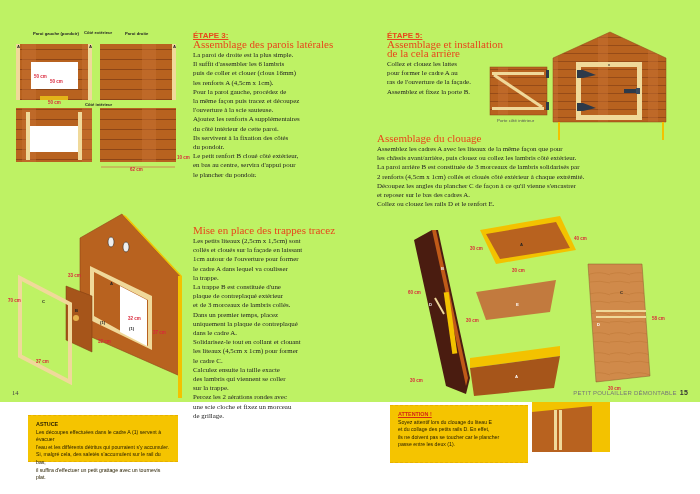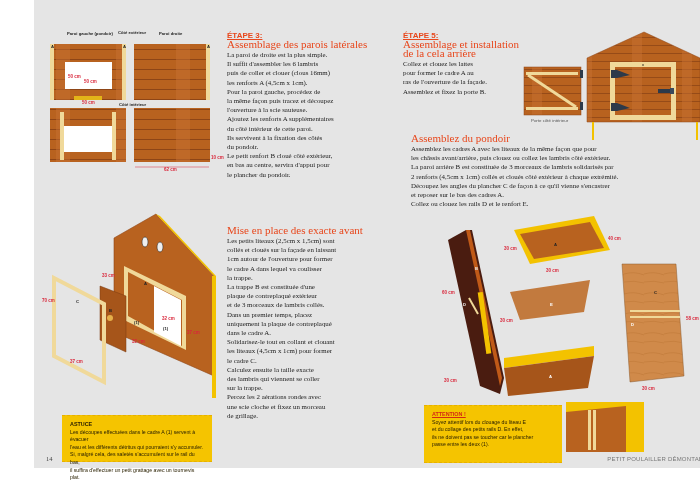--- a/index.html
+++ b/index.html
@@ -1,18 +1,18 @@
 <!DOCTYPE html>
 <html><head>
 <meta charset="utf-8">
 <style>
   * { box-sizing: border-box; margin: 0; padding: 0; }
   html, body { width: 700px; height: 494px; background: #fff; overflow: hidden; }
   body { position: relative; font-family: "Liberation Serif", serif; color: #222; }
-  .page { position: absolute; top: 0; height: 468px; background: #e5e5e5; margin-left: 34px; }
+  .page { position: absolute; top: 0; height: 402px; background: #bef264; }
   .page-left { left: 0; width: 350px; }
   .page-right { left: 350px; width: 350px; }
   .step { position: absolute; }
   .step-num { font-family: "Liberation Sans", sans-serif; font-weight: bold; color: #e8471c; font-size: 8px; line-height: 9px; text-decoration: underline; }
   .step-title { font-family: Liberation Serif, serif; color: #e8471c; font-size: 11px; line-height: 9px; margin-bottom: 1px; }
   .step-body { font-size: 6.9px; line-height: 9.2px; color: #222; white-space: pre-line; }
   .note-box { position: absolute; background: #f5c400; padding: 5px 8px; font-family: "Liberation Sans", sans-serif; font-size: 5.2px; line-height: 7.6px; color: #2b2100; border-top: 1px dashed #e7b000; border-bottom: 1px dashed #e7b000; }
   .note-title { font-weight: bold; font-size: 5.4px; }
   .note-title.red { color: #d42a12; text-decoration: underline; }
   .folio { position: absolute; bottom: 6px; font-size: 6.5px; color: #444; font-family: "Liberation Serif", serif; }
@@ -110,21 +110,21 @@
 
     <text class="dim" x="68" y="77">33 cm</text>
     <text class="dim" x="8" y="102">70 cm</text>
     <text class="dim" x="128" y="120">32 cm</text>
     <text class="dim" x="98" y="143">32 cm</text>
     <text class="dim" x="153" y="134">37 cm</text>
     <text class="dim" x="36" y="163">37 cm</text>
   </svg>
 
   <div class="step" style="left:193px;top:226px;width:155px;">
-    <div class="step-title">Mise en place des exacte avant</div>
+    <div class="step-title">Mise en place des trappes tracez</div>
     <div class="step-body">Les petits liteaux (2,5cm x 1,5cm) sont
 collés et cloués sur la façade en laissant
 1cm autour de l'ouverture pour former
 le cadre A dans lequel va coulisser
 la trappe.
 La trappe B est constituée d'une
 plaque de contreplaqué extérieur
 et de 3 morceaux de lambris collés.
 Dans un premier temps, placez
 uniquement la plaque de contreplaqué
@@ -146,21 +146,21 @@
     <div>l'eau et les différents détritus qui pourraient s'y accumuler.</div>
     <div>Si, malgré cela, des saletés s'accumulent sur le rail du bas,</div>
     <div>il suffira d'effectuer un petit grattage avec un tournevis plat.</div>
   </div>
 
   <div class="folio" style="left:12px;">14</div>
 </div>
 
 <div class="page page-right">
 
-  <div class="step" style="left:19px;top:31px;width:130px;">
+  <div class="step" style="left:37px;top:31px;width:130px;">
     <div class="step-num">ÉTAPE 5:</div>
     <div class="step-title" style="margin-bottom:0">Assemblage et installation</div>
     <div class="step-title">de la cela arrière</div>
     <div class="step-body">Collez et clouez les lattes
 pour former le cadre A au
 ras de l'ouverture de la façade.
 Assemblez et fixez la porte B.</div>
   </div>
 
   <svg width="210" height="110" style="left:130px;top:30px;">
@@ -186,21 +186,21 @@
     <circle cx="129" cy="35" r=".8" fill="#222"></circle>
     <polygon points="97,40 103,40 116,45 103,48 97,48" fill="#2d3a4a"></polygon>
     <polygon points="97,73 103,73 116,78 103,81 97,81" fill="#2d3a4a"></polygon>
     <rect x="144" y="59" width="14" height="4" fill="#2d3a4a"></rect>
     <rect x="156" y="58" width="4" height="6" fill="#3b4a5c"></rect>
     <rect x="78" y="92" width="2" height="18" fill="#f3c200"></rect>
     <rect x="182" y="92" width="2" height="18" fill="#f3c200"></rect>
   </svg>
 
   <div class="step" style="left:27px;top:134px;width:320px;">
-    <div class="step-title">Assemblez du pondoir</div>
+    <div class="step-title">Assemblage du clouage</div>
     <div class="step-body">Assemblez les cadres A avec les liteaux de la même façon que pour
 les châssis avant/arrière, puis clouez ou collez les lambris côté extérieur.
 La paroi arrière B est constituée de 3 morceaux de lambris solidarisés par
 2 renforts (4,5cm x 1cm) collés et cloués côté extérieur à chaque extrémité.
 Découpez les angles du plancher C de façon à ce qu'il vienne s'encastrer
 et reposer sur le bas des cadres A.
 Collez ou clouez les rails D et le renfort E.</div>
   </div>
 
   <svg width="340" height="200" style="left:0;top:228px;">

